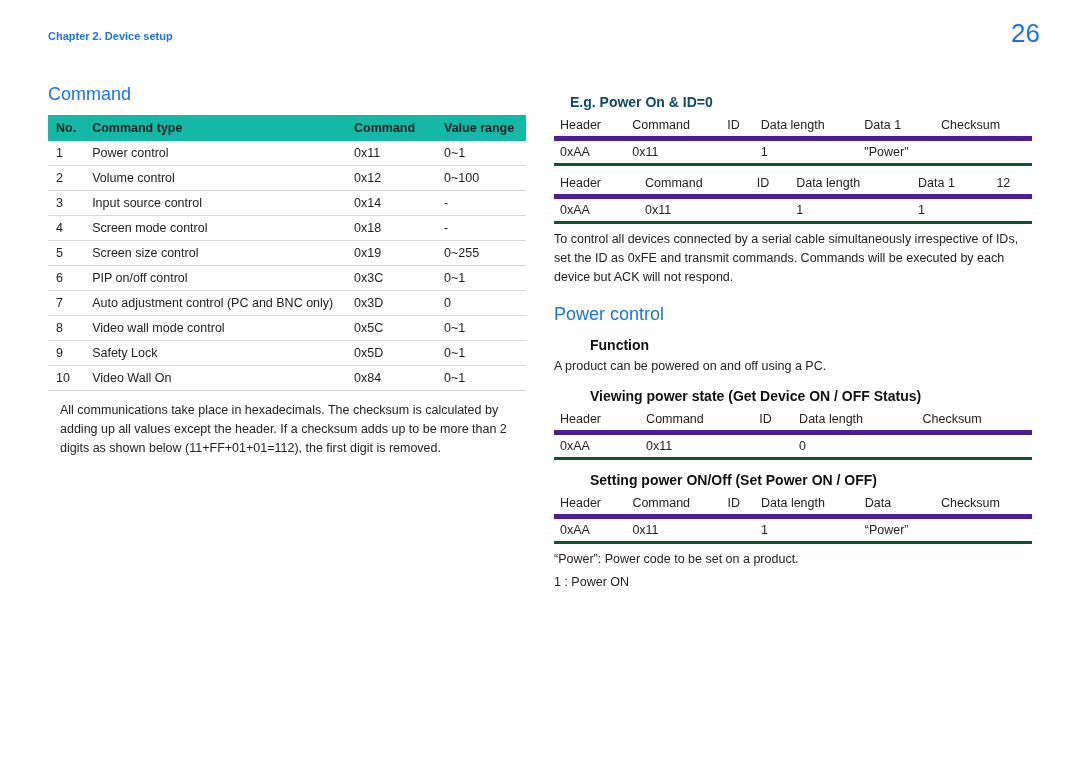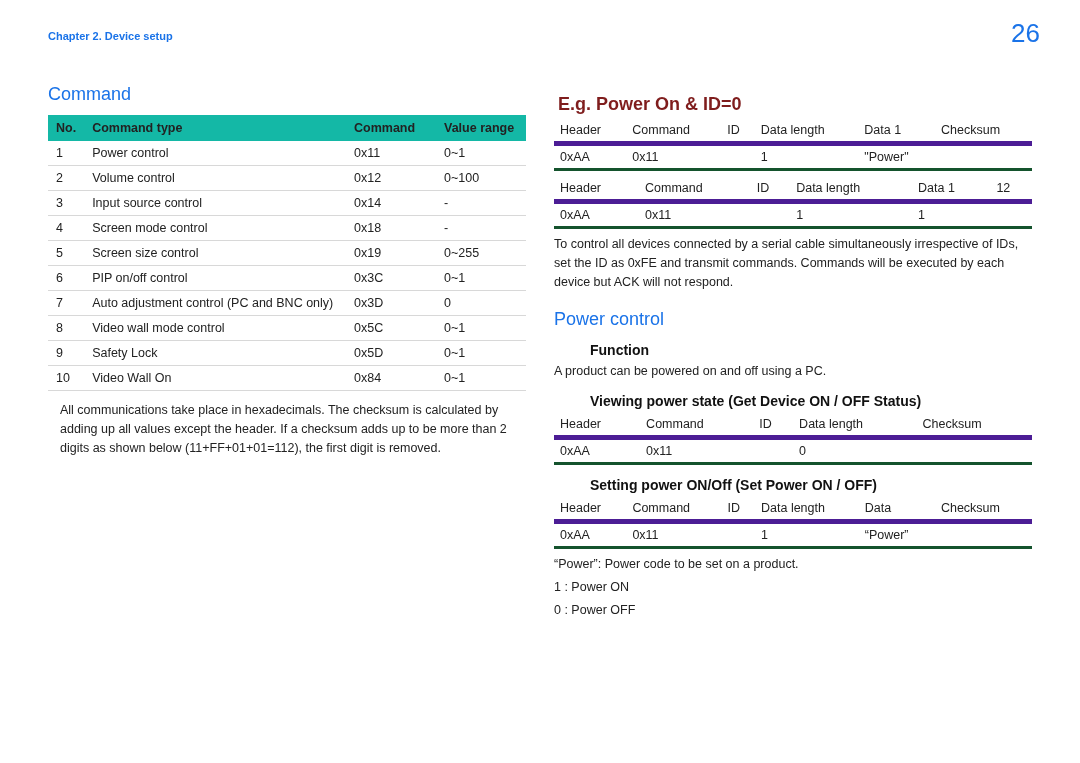--- a/index.html
+++ b/index.html
@@ -33,24 +33,24 @@
     margin-top: 42px;
   }
   .col { flex: 1 1 0; min-width: 0; }
   h2.blue {
     color: #1a73e8;
     font-weight: 500;
     font-size: 18px;
     margin: 0 0 10px 0;
   }
   h3.section {
-    font-size: 18px;
-    font-weight: 700;
-    margin: 10px 0 4px 4px;
-    color: #7f1d1d;
+    font-size: 14px;
+    font-weight: 700;
+    margin: 10px 0 4px 16px;
+    color: #0c4a6e;
   }
   h4.sub {
     font-size: 14px;
     font-weight: 700;
     margin: 12px 0 4px 0;
     color: #111;
     padding-left: 36px;
   }
   
   table.cmd {
@@ -268,15 +268,14 @@
         <td></td>
         <td>1</td>
         <td>“Power”</td>
         <td></td>
       </tr>
     </tbody>
       </table>
 
     <p class="para">“Power”: Power code to be set on a product.</p>
     <p class="para indent2" style="margin-top:2px">1 : Power ON</p>
-    <p class="para indent2" style="margin-top:2px">0 : Power OFF</p>
   </div>
 </div>
 
 </body></html>

